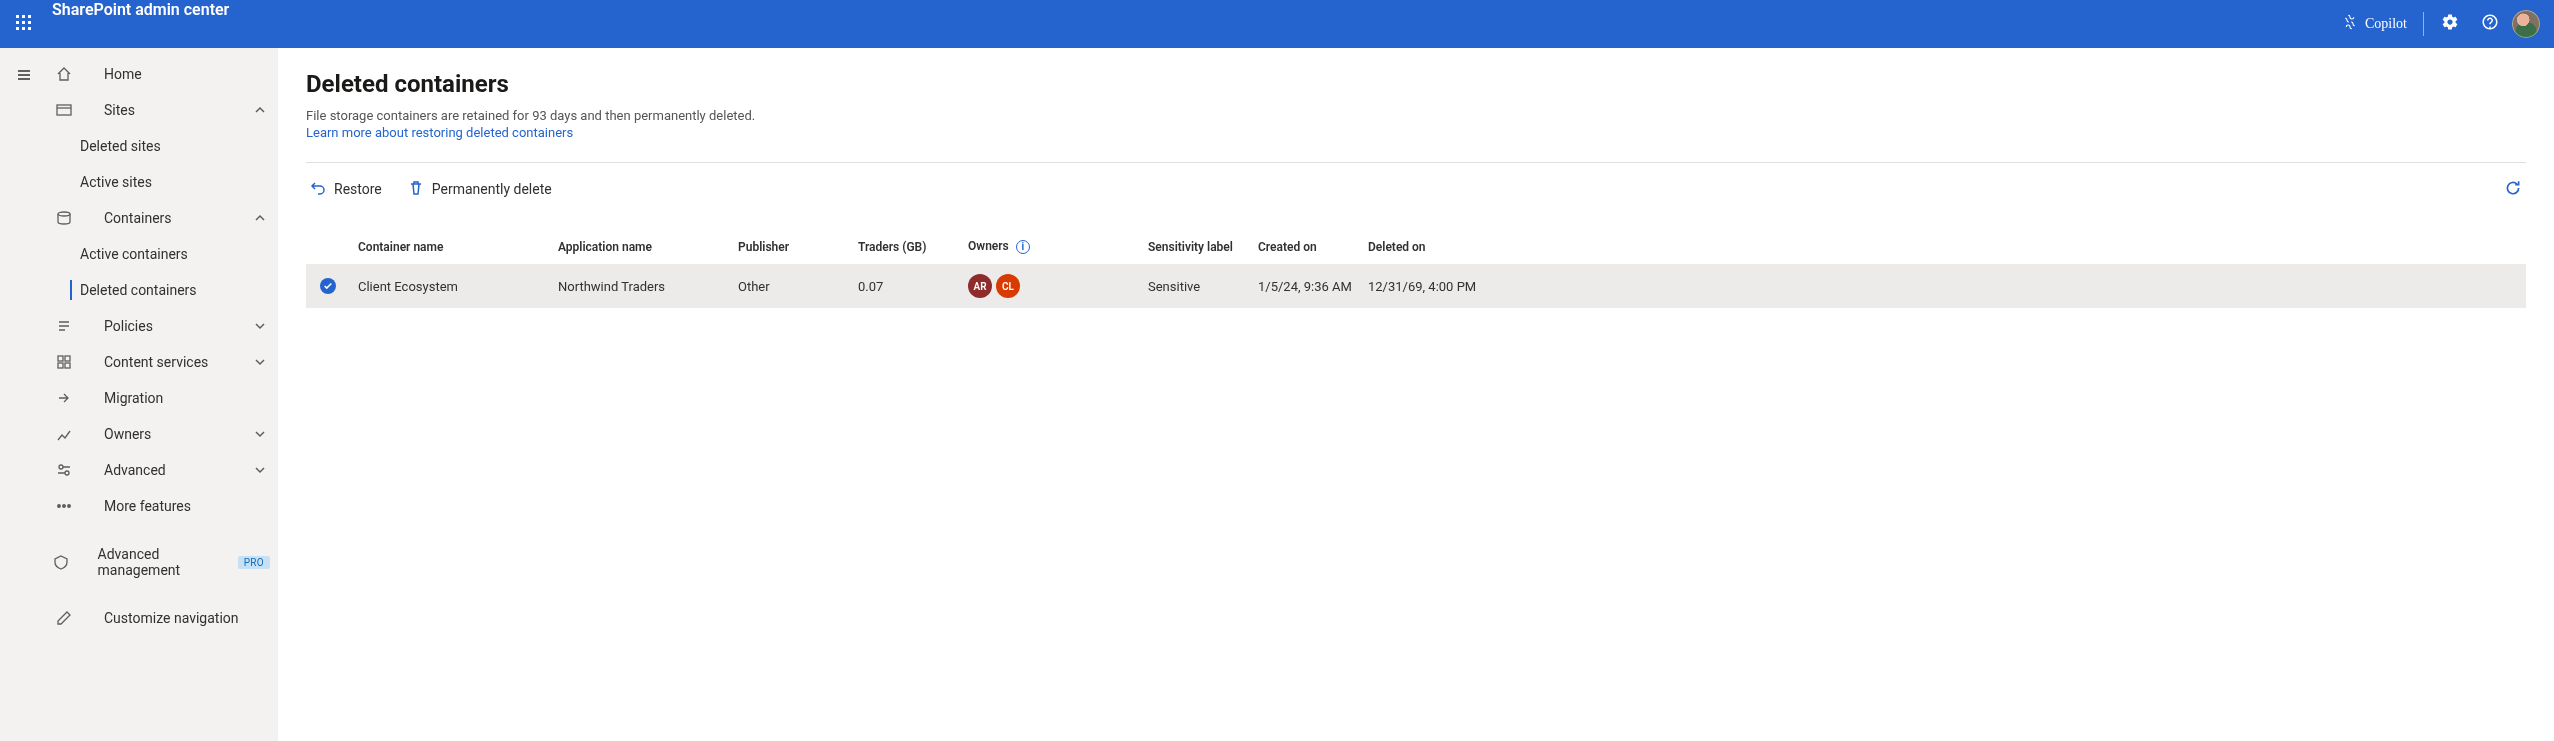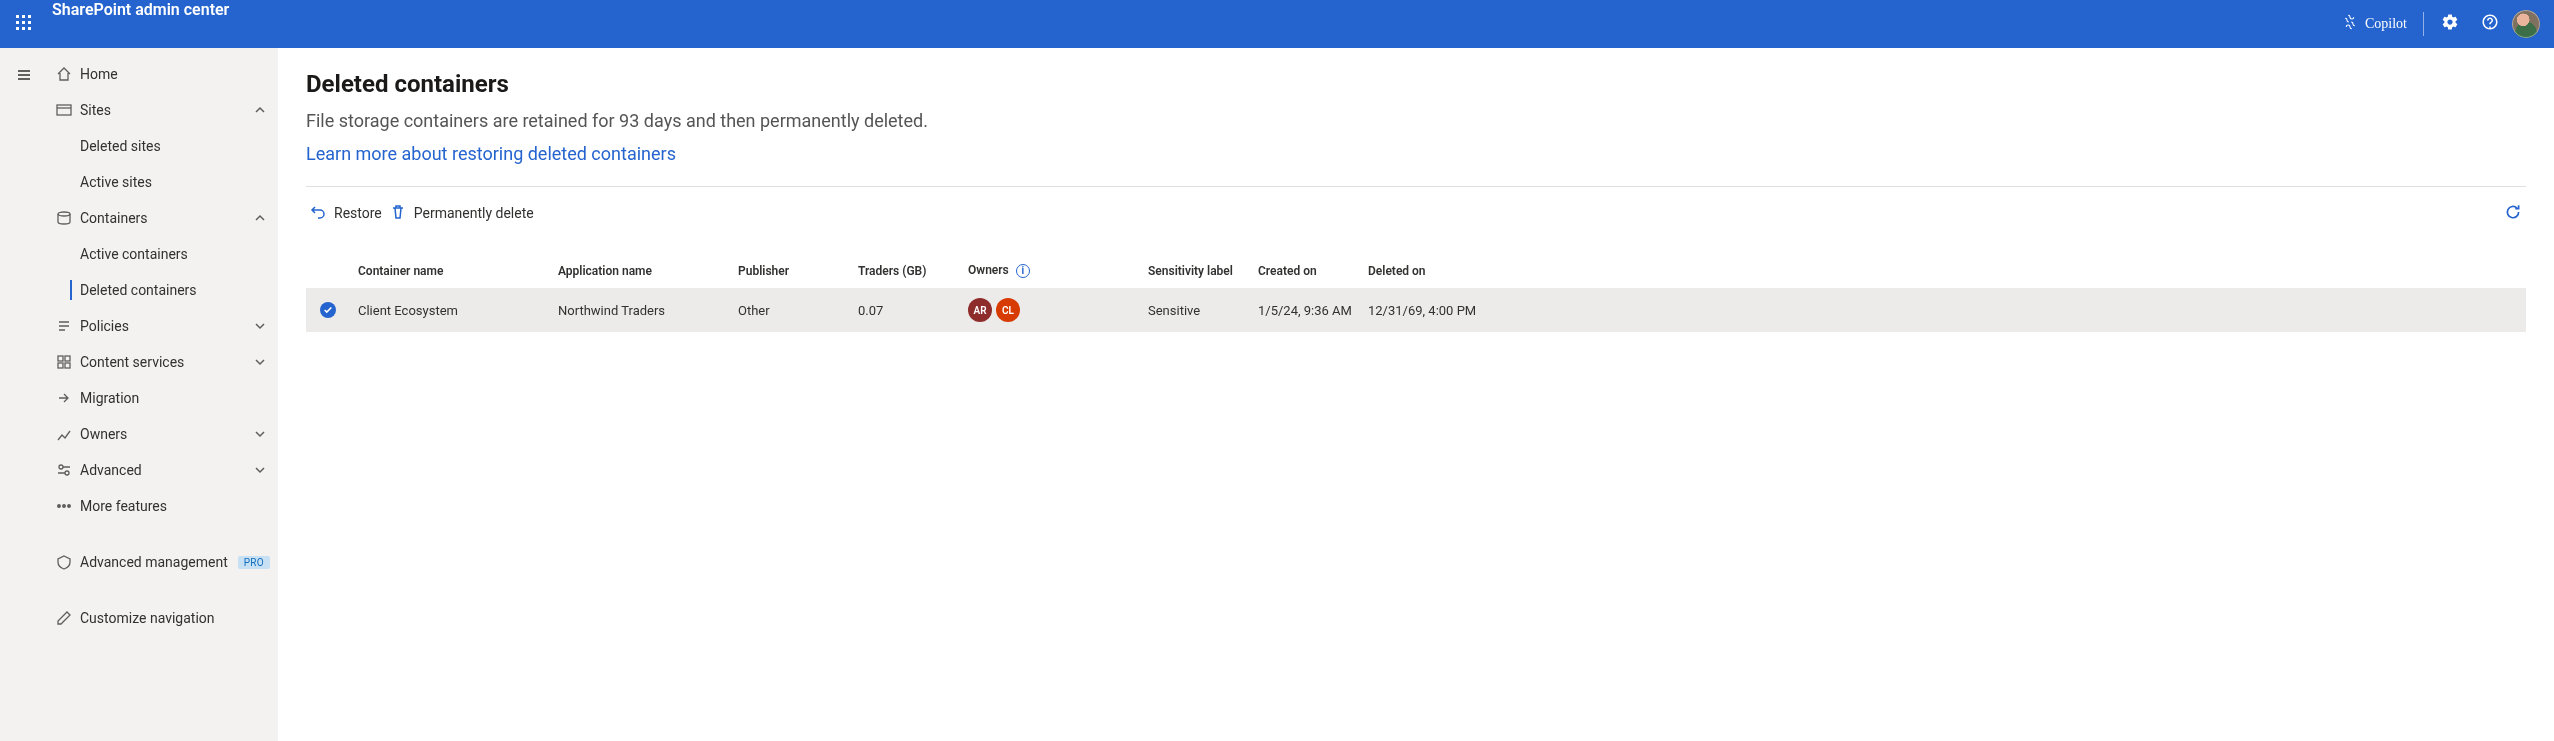--- a/index.html
+++ b/index.html
@@ -87,20 +87,21 @@
     overflow-y: auto;
     font-size: 14px;
   }
   .nav-item, .nav-sub {
     display: flex; align-items: center;
     height: 36px;
     padding: 0 8px 0 4px;
     cursor: pointer;
     position: relative;
     color: #323130;
+    gap: 24px;
   }
   .nav-item .nav-icon {
     width: 24px; display: flex; justify-content: center; align-items: center;
     color: #605e5c;
   }
   .nav-item .nav-icon svg { width: 16px; height: 16px; fill: none; stroke: #605e5c; stroke-width: 1.3; }
   .nav-item .nav-label { flex: 1 1 auto; padding-left: 4px; }
   .nav-item .chev {
     width: 20px; display:flex; align-items:center; justify-content:center;
     color: #605e5c;
@@ -139,35 +140,36 @@
     padding: 22px 28px 0 28px;
     overflow: auto;
     background: #fff;
   }
   .main h1 {
     font-size: 24px; font-weight: 700;
     margin: 0 0 10px 0;
     color: #1b1a19;
   }
   .main .desc {
-    font-size: 18px;
+    font-size: 13px;
     color: #555;
-    margin: 12px 0 2px 0;
+    margin: 0 0 2px 0;
   }
   .main .desc a {
     color: #2564cf;
     text-decoration: none;
     cursor: pointer;
   }
 
   .cmd-bar {
     margin-top: 22px;
     border-top: 1px solid #e1dfdd;
     padding: 10px 0 10px 0;
     display: flex; align-items: center;
+    gap: 18px;
   }
   .cmd-btn {
     display: flex; align-items: center; gap: 8px;
     height: 32px; padding: 0 4px;
     cursor: pointer;
     color: #323130;
     font-size: 14px;
   }
   .cmd-btn svg { width: 16px; height: 16px; fill: none; stroke: #2564cf; stroke-width: 1.5; }
   .cmd-btn.delete svg { stroke: #2564cf; }

